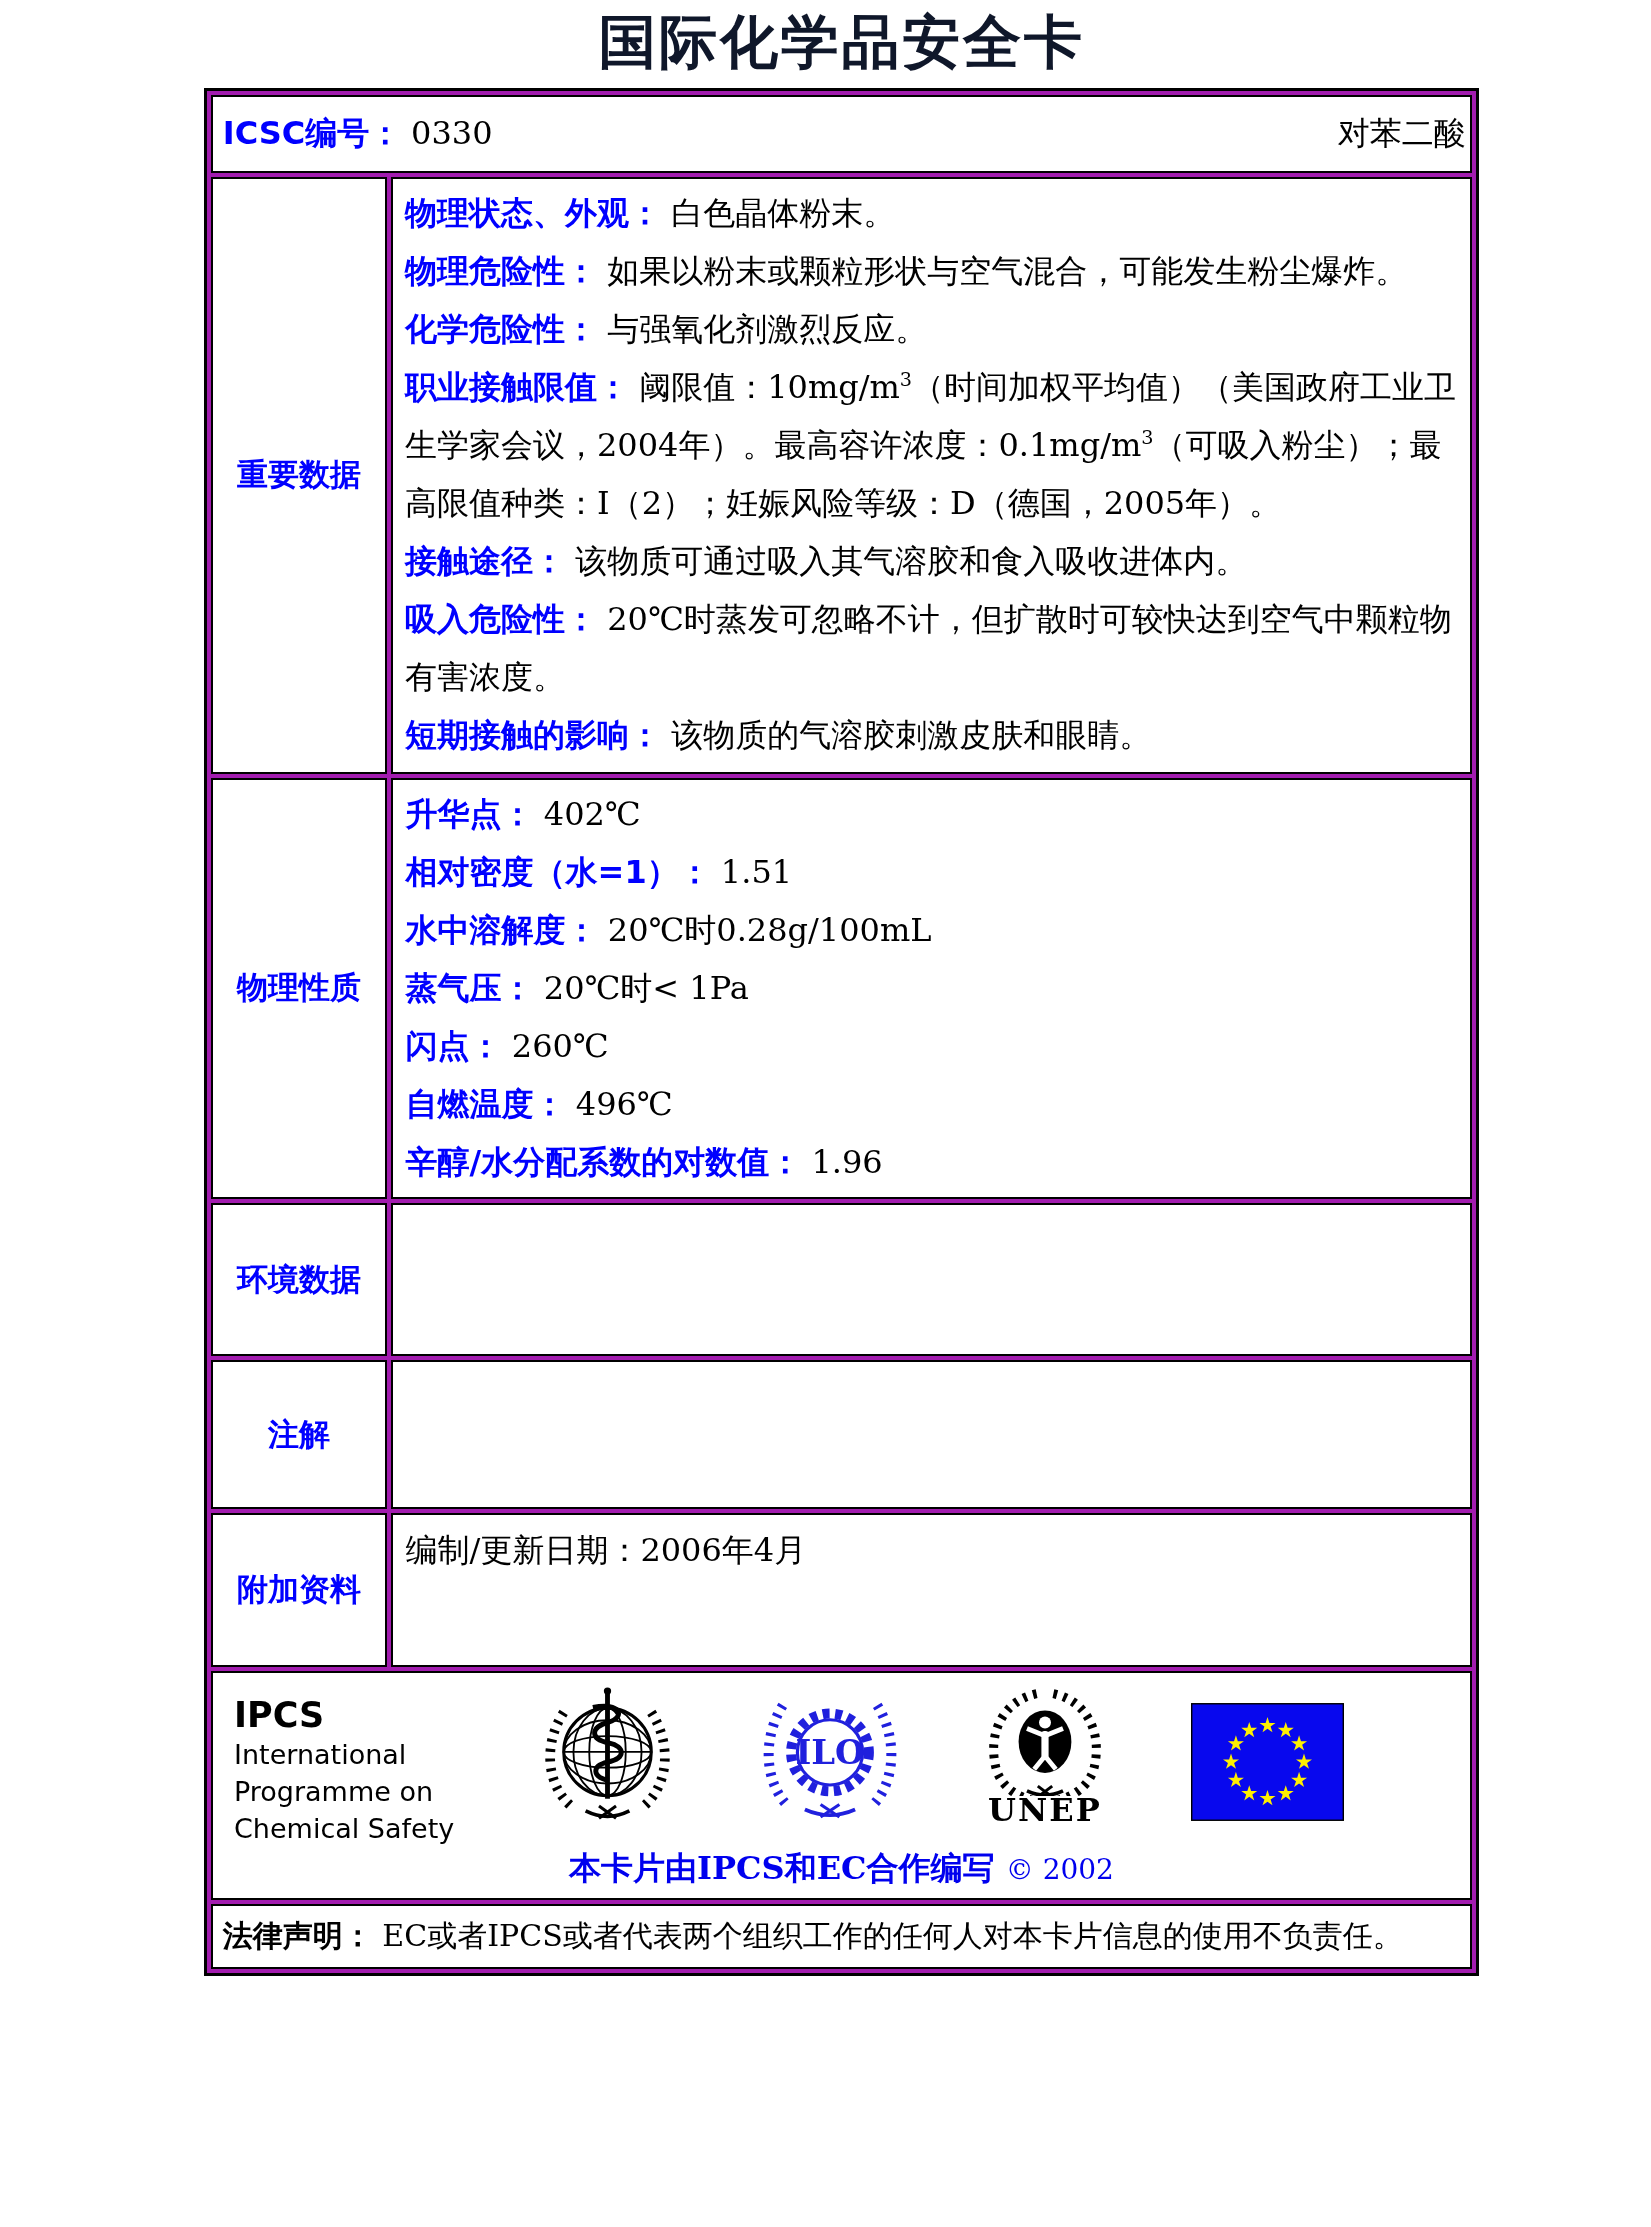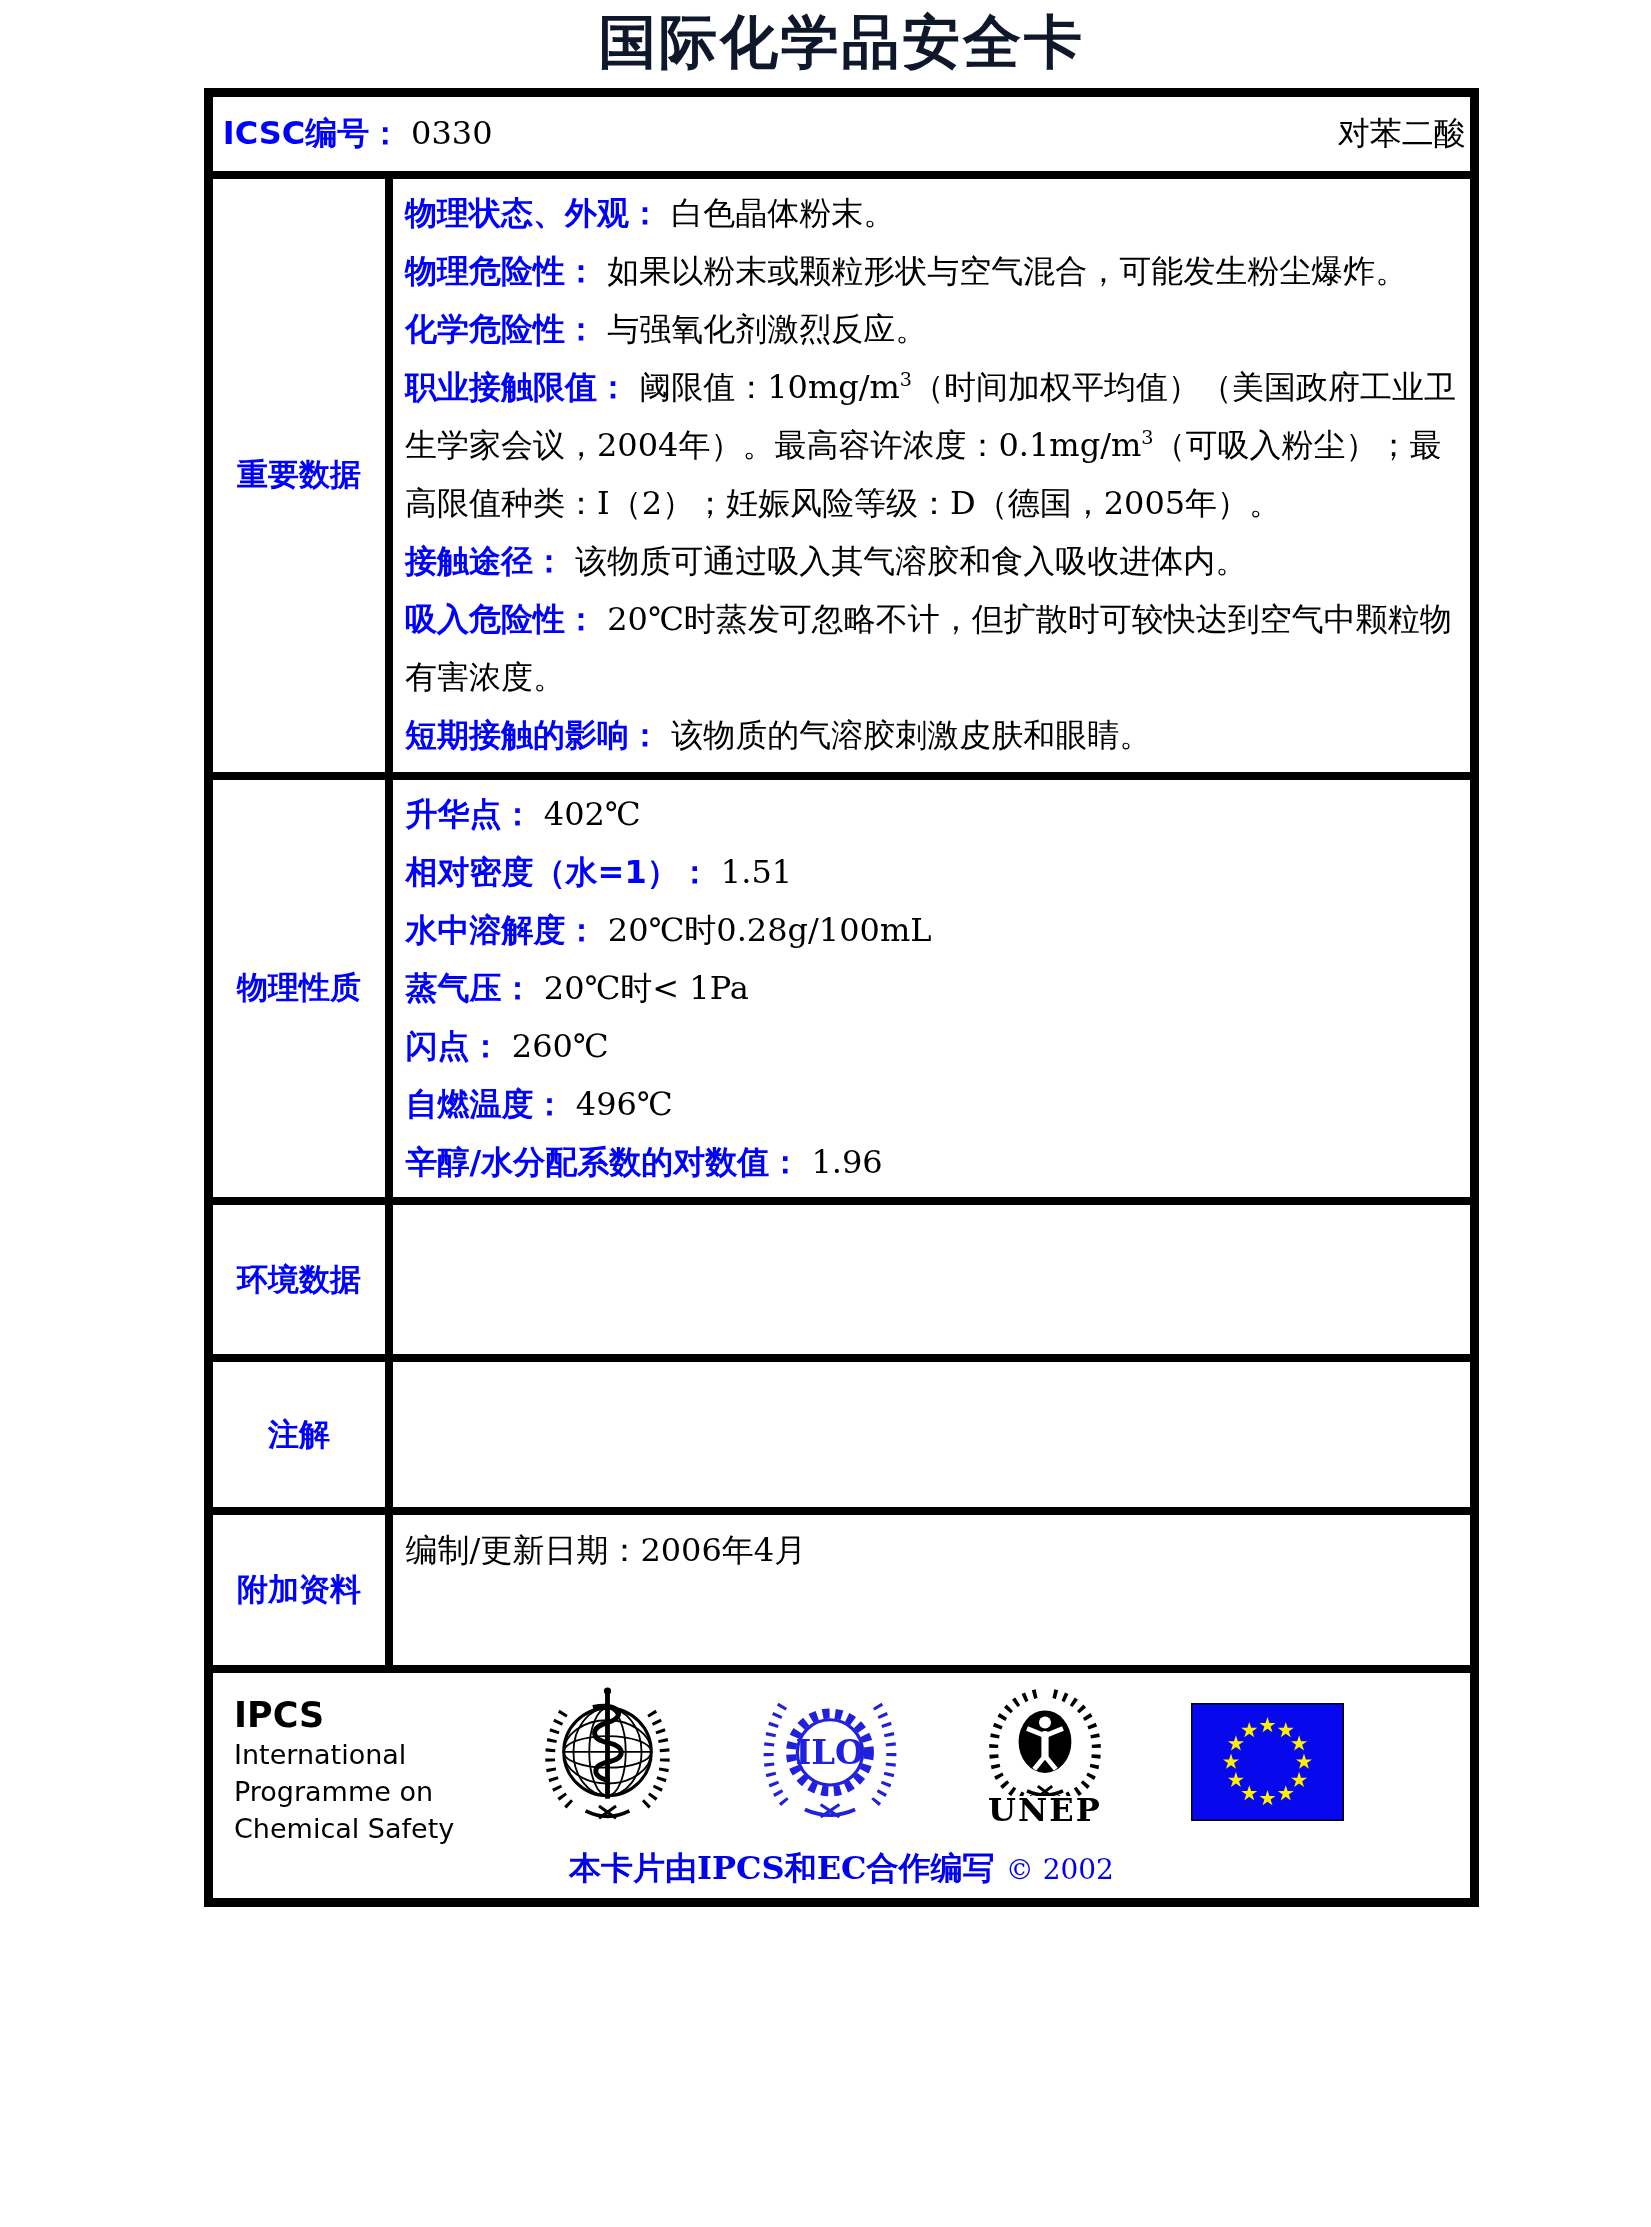--- a/index.html
+++ b/index.html
@@ -24,21 +24,21 @@
     font-weight: bold;
     font-size: 58px;
     line-height: 70px;
     letter-spacing: 2.8px;
   }
   table.card {
     width: 100%;
     border-collapse: separate;
     border-spacing: 4.2px;
     border: 3.5px solid #000000;
-    background: #000000;
+    background: #a21caf;
   }
   td {
     border: 2.1px solid #000000;
     background: #ffffff;
     vertical-align: top;
   }
   td.header-cell {
     height: 65px;
     padding: 4.2px 4.2px 4.2px 9.8px;
     font-size: 32px;
@@ -274,17 +274,23 @@
             <use href="#eu-star" transform="translate(83,39)"></use>
           </svg>
 
         </div>
         <div class="caption-line">
           <span class="caption-main">本卡片由IPCS和EC合作编写</span><span class="caption-copy">© 2002</span>
         </div>
       </td>
     </tr>
 
+    <tr>
+      <td class="legal-cell" colspan="2">
+        <span class="legal-label">法律声明：</span>
+        <span>EC或者IPCS或者代表两个组织工作的任何人对本卡片信息的使用不负责任。</span>
+      </td>
+    </tr>
 
   </tbody>
     </table>
 </div>
 
 
 </body></html>

